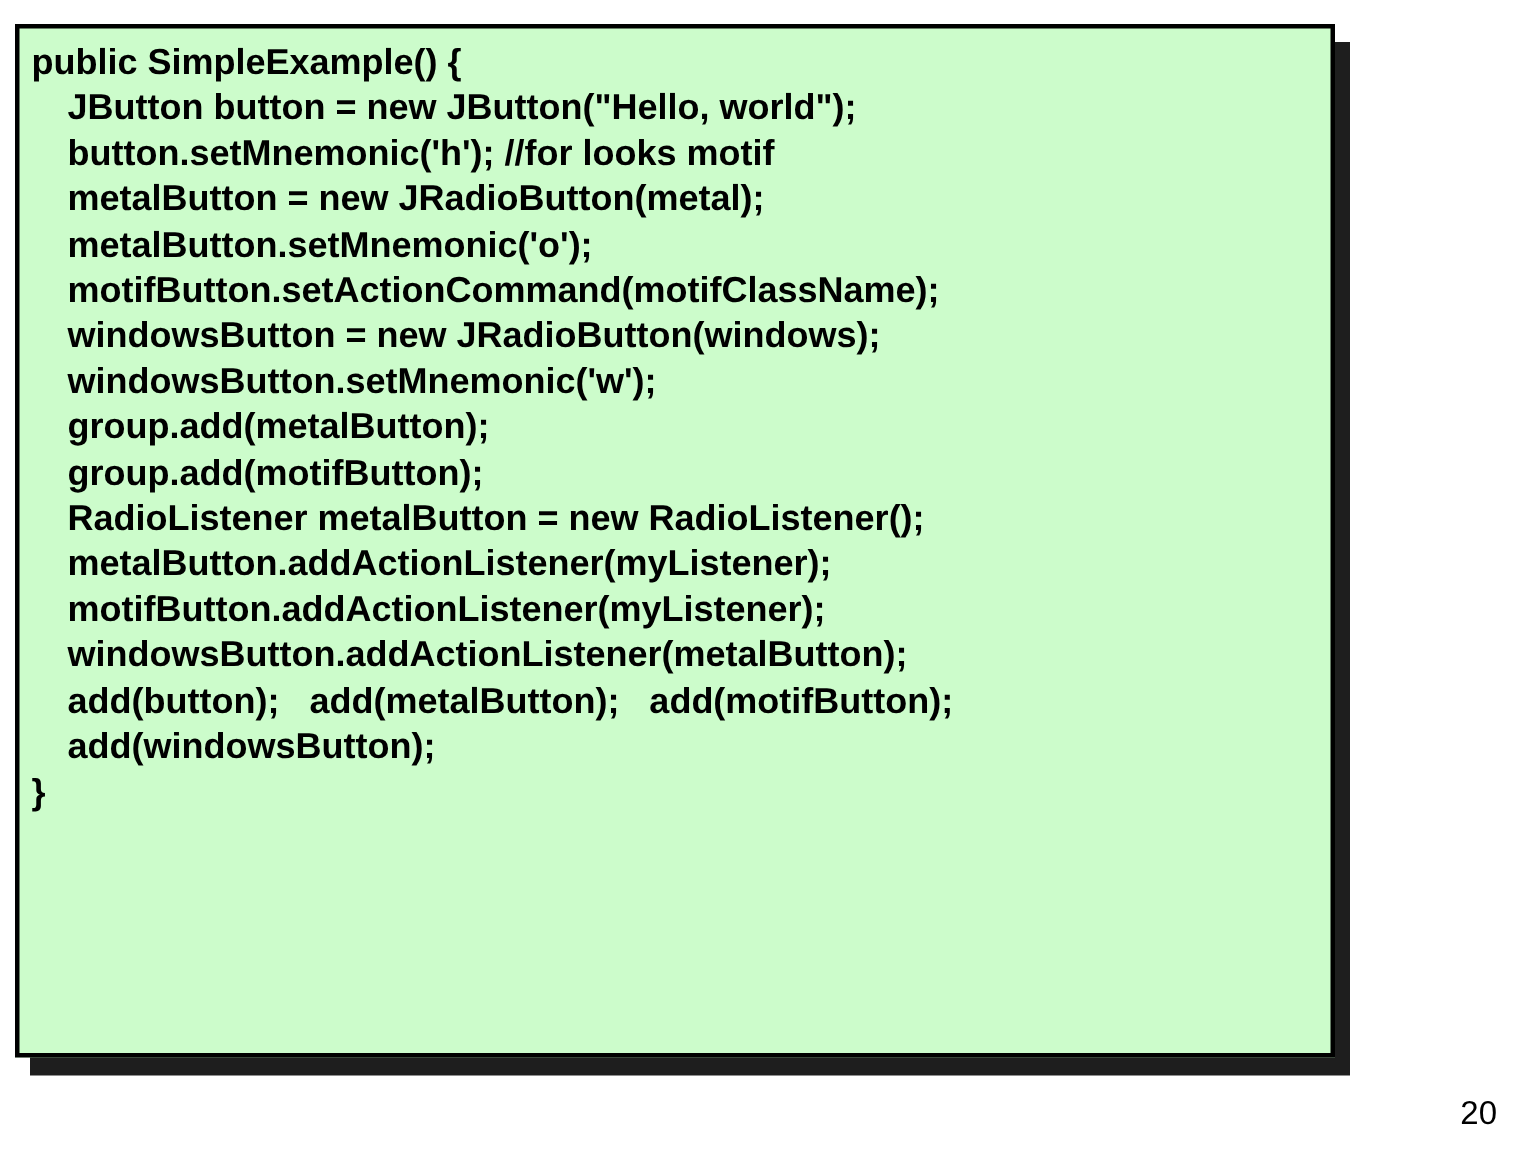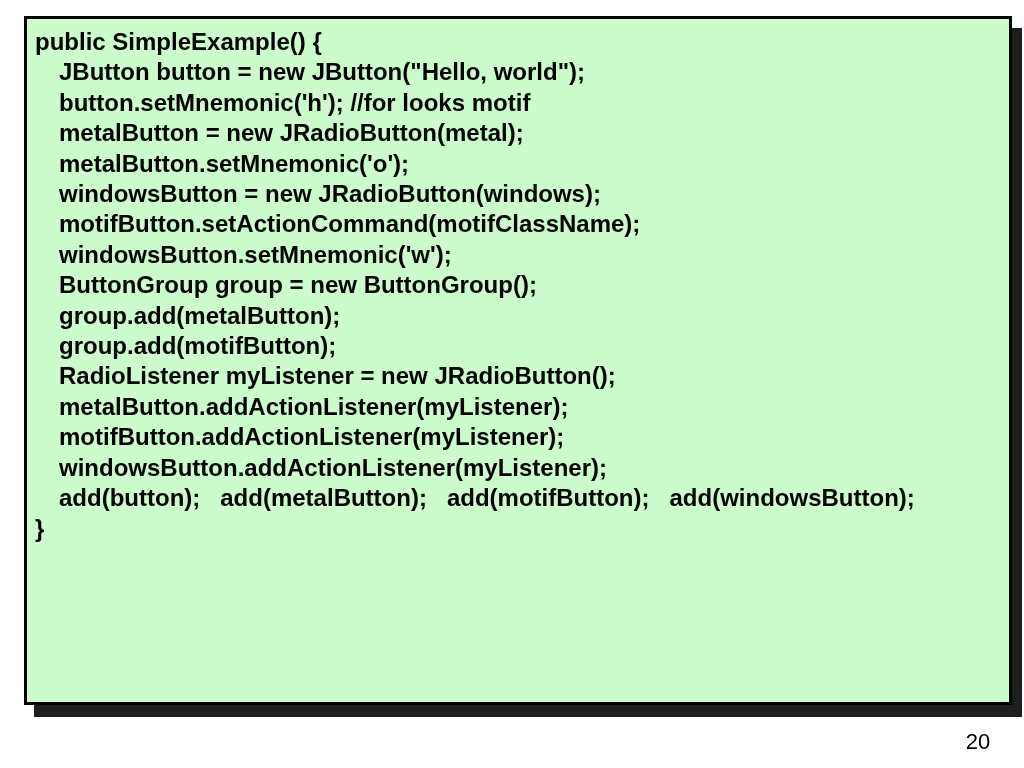--- a/index.html
+++ b/index.html
@@ -12,23 +12,23 @@
     font-family: "Liberation Sans", sans-serif;
   }
   .slide {
     position: relative;
     width: 1024px;
     height: 768px;
     background: #ffffff;
   }
   .code-box {
     position: absolute;
-    left: 24px;
+    left: 10px;
     top: 16px;
-    width: 988px;
+    width: 880px;
     height: 689px;
     box-sizing: border-box;
     border: 3px solid #000000;
     background: #ccfccb;
     box-shadow: 10px 12px 0 #1e1e1e;
     padding: 8px 6px 0 8px;
     overflow: hidden;
   }
   .code-line {
     font-size: 24px;
@@ -42,41 +42,40 @@
     padding-left: 24px;
   }
   .page-number {
     position: absolute;
     left: 958px;
     top: 729px;
     width: 40px;
     font-size: 22px;
     font-weight: normal;
     color: #000000;
-    text-align: center;
+    text-align: right;
   }
 </style>
 </head>
 <body>
 
 <div class="slide">
   <div class="code-box" style="background: rgb(204, 252, 203); border-color: rgb(0, 0, 0); box-shadow: rgb(30, 30, 30) 10px 12px 0px;">
 
   <div class="code-line">public SimpleExample() {</div>
       <div class="code-line indent">JButton button = new JButton("Hello, world");</div>
       <div class="code-line indent">button.setMnemonic('h'); //for looks motif</div>
       <div class="code-line indent">metalButton = new JRadioButton(metal);</div>
       <div class="code-line indent">metalButton.setMnemonic('o');</div>
+      <div class="code-line indent">motifButton.setActionCommand(motifClassName);</div>
       <div class="code-line indent">windowsButton = new JRadioButton(windows);</div>
-      <div class="code-line indent">motifButton.setActionCommand(motifClassName);</div>
       <div class="code-line indent">windowsButton.setMnemonic('w');</div>
-      <div class="code-line indent">ButtonGroup group = new ButtonGroup();</div>
       <div class="code-line indent">group.add(metalButton);</div>
       <div class="code-line indent">group.add(motifButton);</div>
-      <div class="code-line indent">RadioListener myListener = new JRadioButton();</div>
+      <div class="code-line indent">RadioListener metalButton = new RadioListener();</div>
       <div class="code-line indent">metalButton.addActionListener(myListener);</div>
       <div class="code-line indent">motifButton.addActionListener(myListener);</div>
-      <div class="code-line indent">windowsButton.addActionListener(myListener);</div>
+      <div class="code-line indent">windowsButton.addActionListener(metalButton);</div>
       <div class="code-line indent">add(button);   add(metalButton);   add(motifButton);   add(windowsButton);</div>
       <div class="code-line">}</div>
     </div>
   <div class="page-number">20</div>
 </div>
 
 </body></html>

